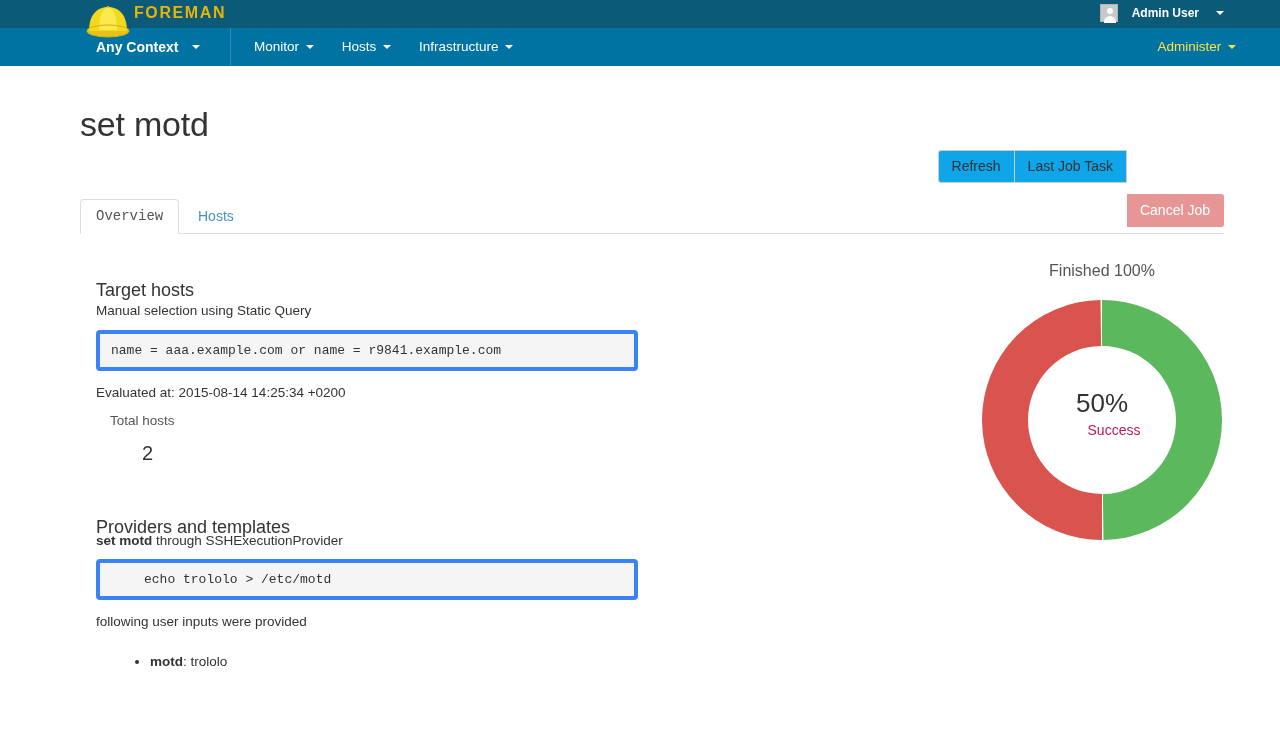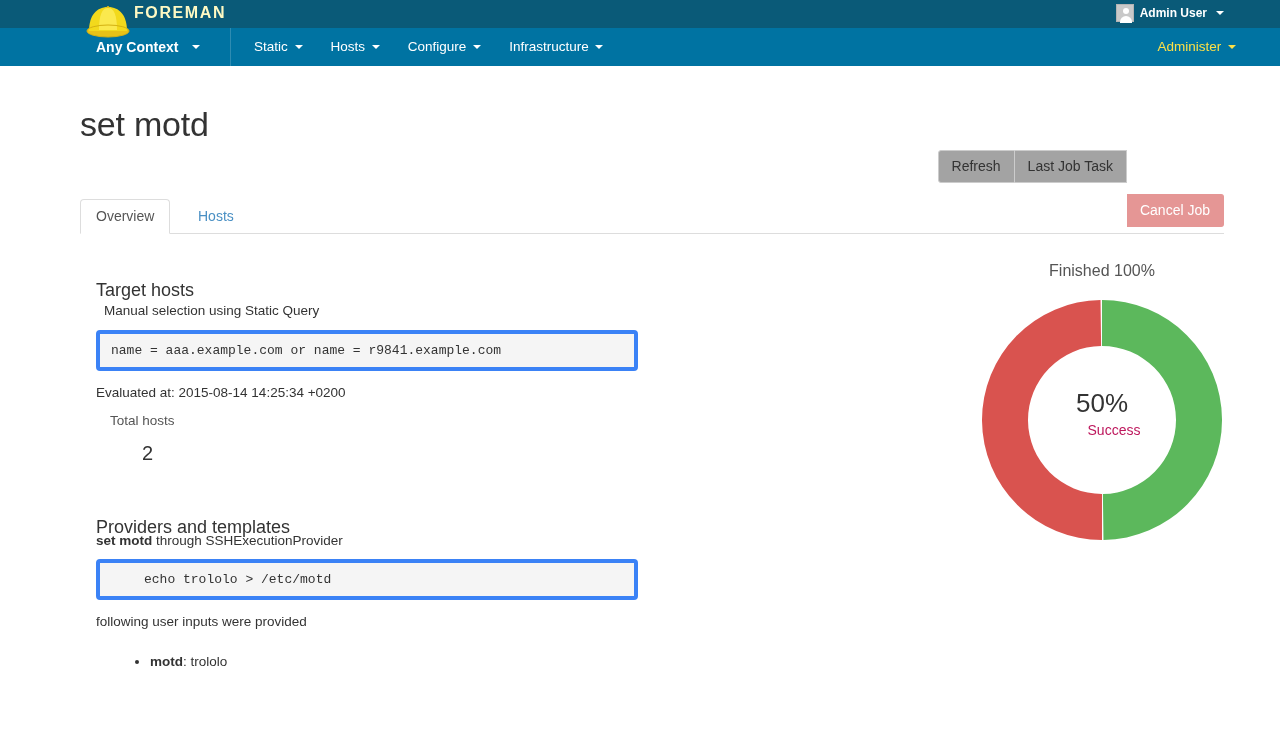--- a/index.html
+++ b/index.html
@@ -16,30 +16,30 @@
   
   .topbar {
     position: absolute; left: 0; top: 0;
     width: 1280px; height: 28px;
     background: #0a5a78;
   }
   .brand {
     position: absolute; left: 134px; top: 4px;
     font-size: 16px; font-weight: bold;
     letter-spacing: 1.6px;
-    color: #fef9c3;
+    color: #eab308;
   }
   .hardhat {
     position: absolute; left: 84px; top: 0px;
     width: 48px; height: 40px;
     z-index: 40;
   }
   .user-menu {
     position: absolute; right: 56px; top: 4px;
-    display: flex; align-items: center; gap: 6px;
+    display: flex; align-items: center; gap: 14px;
     color: #ffffff; font-size: 12px; font-weight: bold;
     cursor: pointer;
   }
   .avatar {
     width: 18px; height: 18px;
     background: #c9c9c9;
     display: inline-block;
     position: relative;
     border: 1px solid #b4b4b4;
   }
@@ -108,21 +108,21 @@
   }
 
   .btn-group {
     position: absolute; right: 56px; top: 150px;
     display: flex;
   }
   .btn {
     height: 33px; line-height: 31px;
     padding: 0 13px;
     font-size: 14px;
-    background: #a3a3a3;
+    background: #0ea5e9;
     border: 1px solid #cccccc;
     color: #333333;
     cursor: pointer;
     white-space: nowrap;
   }
   .btn + .btn { border-left: none; }
   .btn:first-child { border-radius: 3px 0 0 3px; }
   .btn:last-child { border-radius: 0 3px 3px 0; margin-top: 44px; }
   .btn-danger-disabled {
     background: #e59695;
@@ -144,20 +144,21 @@
     font-size: 14px;
     cursor: pointer;
   }
   .tab-active {
     left: 0;
     background: #ffffff;
     border: 1px solid #dddddd;
     border-bottom-color: #ffffff;
     border-radius: 4px 4px 0 0;
     color: #555555;
+    font-family: Liberation Mono, monospace;
   }
   .tab-inactive {
     left: 102px;
     color: #4a90c4;
     border: 1px solid transparent;
   }
 
   
   .section-h {
     position: absolute; left: 96px;
@@ -244,29 +245,25 @@
 </svg>
 
 <div class="navbar">
   <div class="nav-context">
     <span>Any Context</span>
     <span class="caret"></span>
   </div>
   <div class="nav-divider"></div>
   <div class="nav-items">
     <div class="nav-item">
-      <span>Static</span>
+      <span>Monitor</span>
       <span class="caret"></span>
     </div>
     <div class="nav-item">
       <span>Hosts</span>
-      <span class="caret"></span>
-    </div>
-    <div class="nav-item">
-      <span>Configure</span>
       <span class="caret"></span>
     </div>
     <div class="nav-item">
       <span>Infrastructure</span>
       <span class="caret"></span>
     </div>
   </div>
   <div class="nav-right">
     <span>Administer</span>
     <span class="caret"></span>
@@ -280,21 +277,21 @@
   <button class="btn">Last Job Task</button>
   <button class="btn btn-danger-disabled">Cancel Job</button>
 </div>
 
 <div class="tabs">
   <div class="tab tab-active">Overview</div>
   <div class="tab tab-inactive">Hosts</div>
 </div>
 
 <h2 class="section-h" style="top:265px;">Target hosts</h2>
-<div class="body-text" style="top:303px;margin-left:8px;">Manual selection using Static Query</div>
+<div class="body-text" style="top:303px;">Manual selection using Static Query</div>
 <div class="code-box" style="top:330px;">name = aaa.example.com or name = r9841.example.com</div>
 <div class="body-text" style="top:385px;text-align:right;">Evaluated at: 2015-08-14 14:25:34 +0200</div>
 <div class="stat-label" style="top:413px;">Total hosts</div>
 <div class="stat-value" style="top:442px;">2</div>
 
 <h2 class="section-h" style="top:502px;">Providers and templates</h2>
 <div class="body-text" style="top:533px;">
   <strong>set motd</strong><span> through SSHExecutionProvider</span>
 </div>
 <div class="code-box" style="top:559px;padding-left:44px;">echo trololo &gt; /etc/motd</div>

